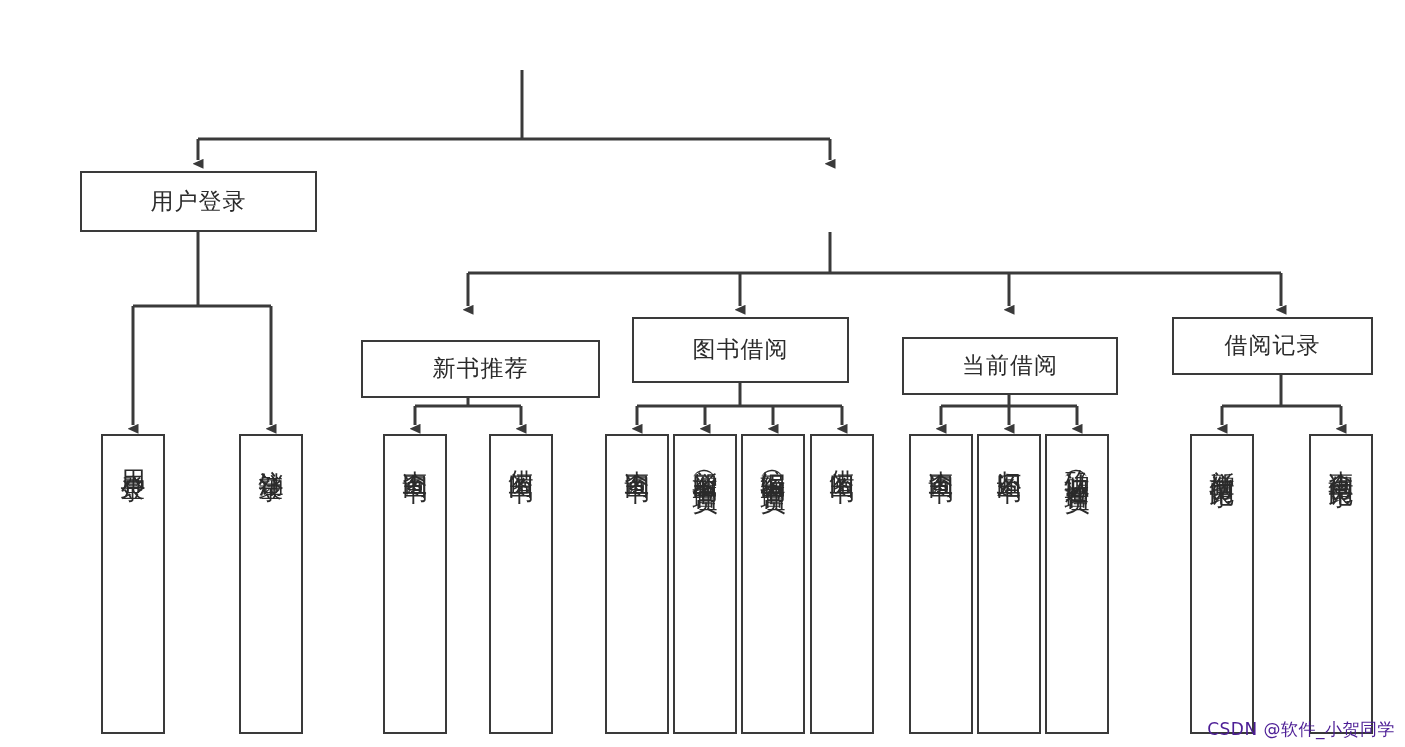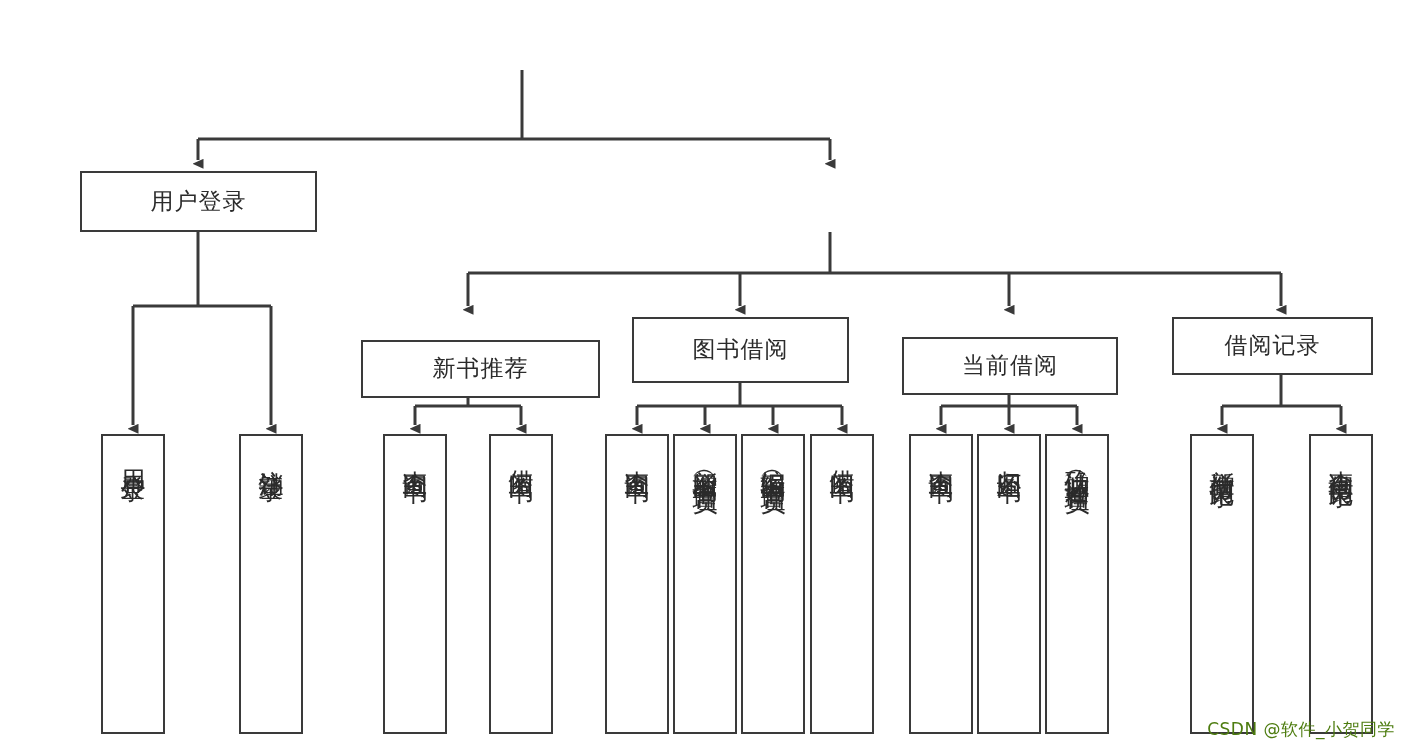--- a/index.html
+++ b/index.html
@@ -55,21 +55,21 @@
     text-orientation: upright;
     font-size: 25px;
     letter-spacing: 3px;
     line-height: 1;
   }
   #watermark {
     position: absolute;
     right: 10px;
     bottom: 6px;
     font-size: 17px;
-    color: #4d7c0f;
+    color: #4c1d95;
     letter-spacing: 0.5px;
     white-space: nowrap;
     margin-left: 36px;
   }
 </style>
 </head>
 <body>
 
 <div id="diagram-root">
 

